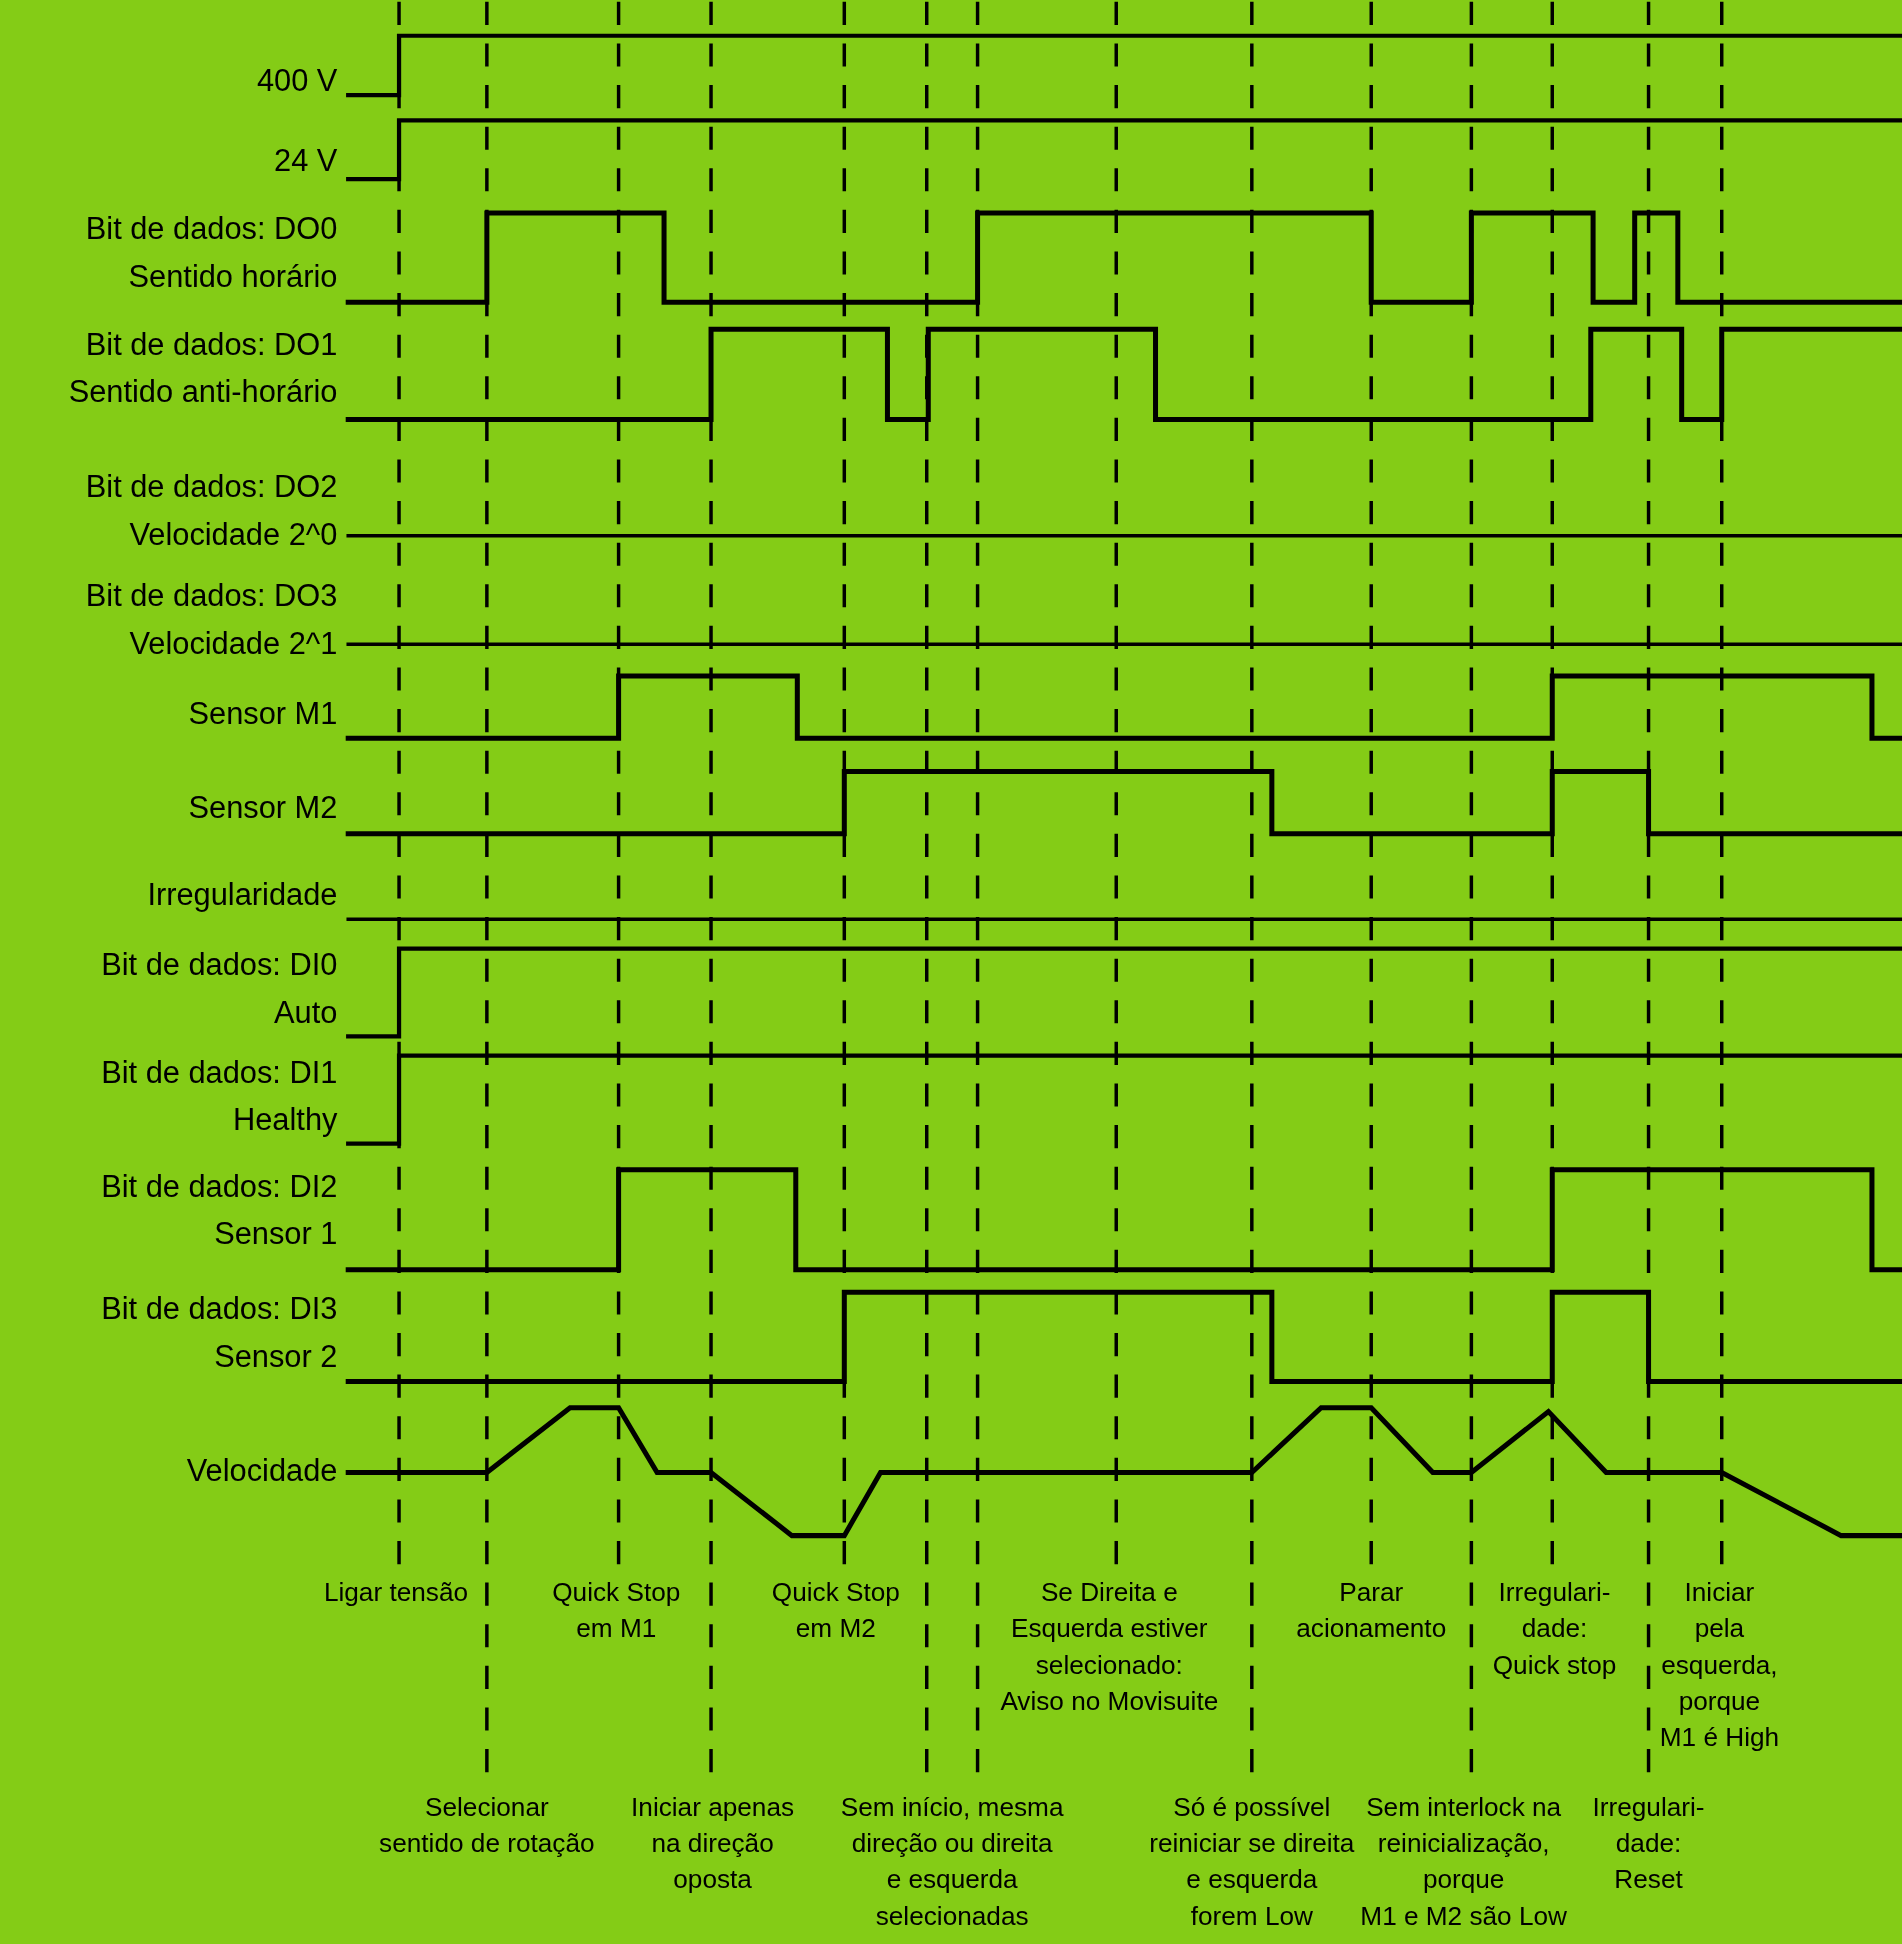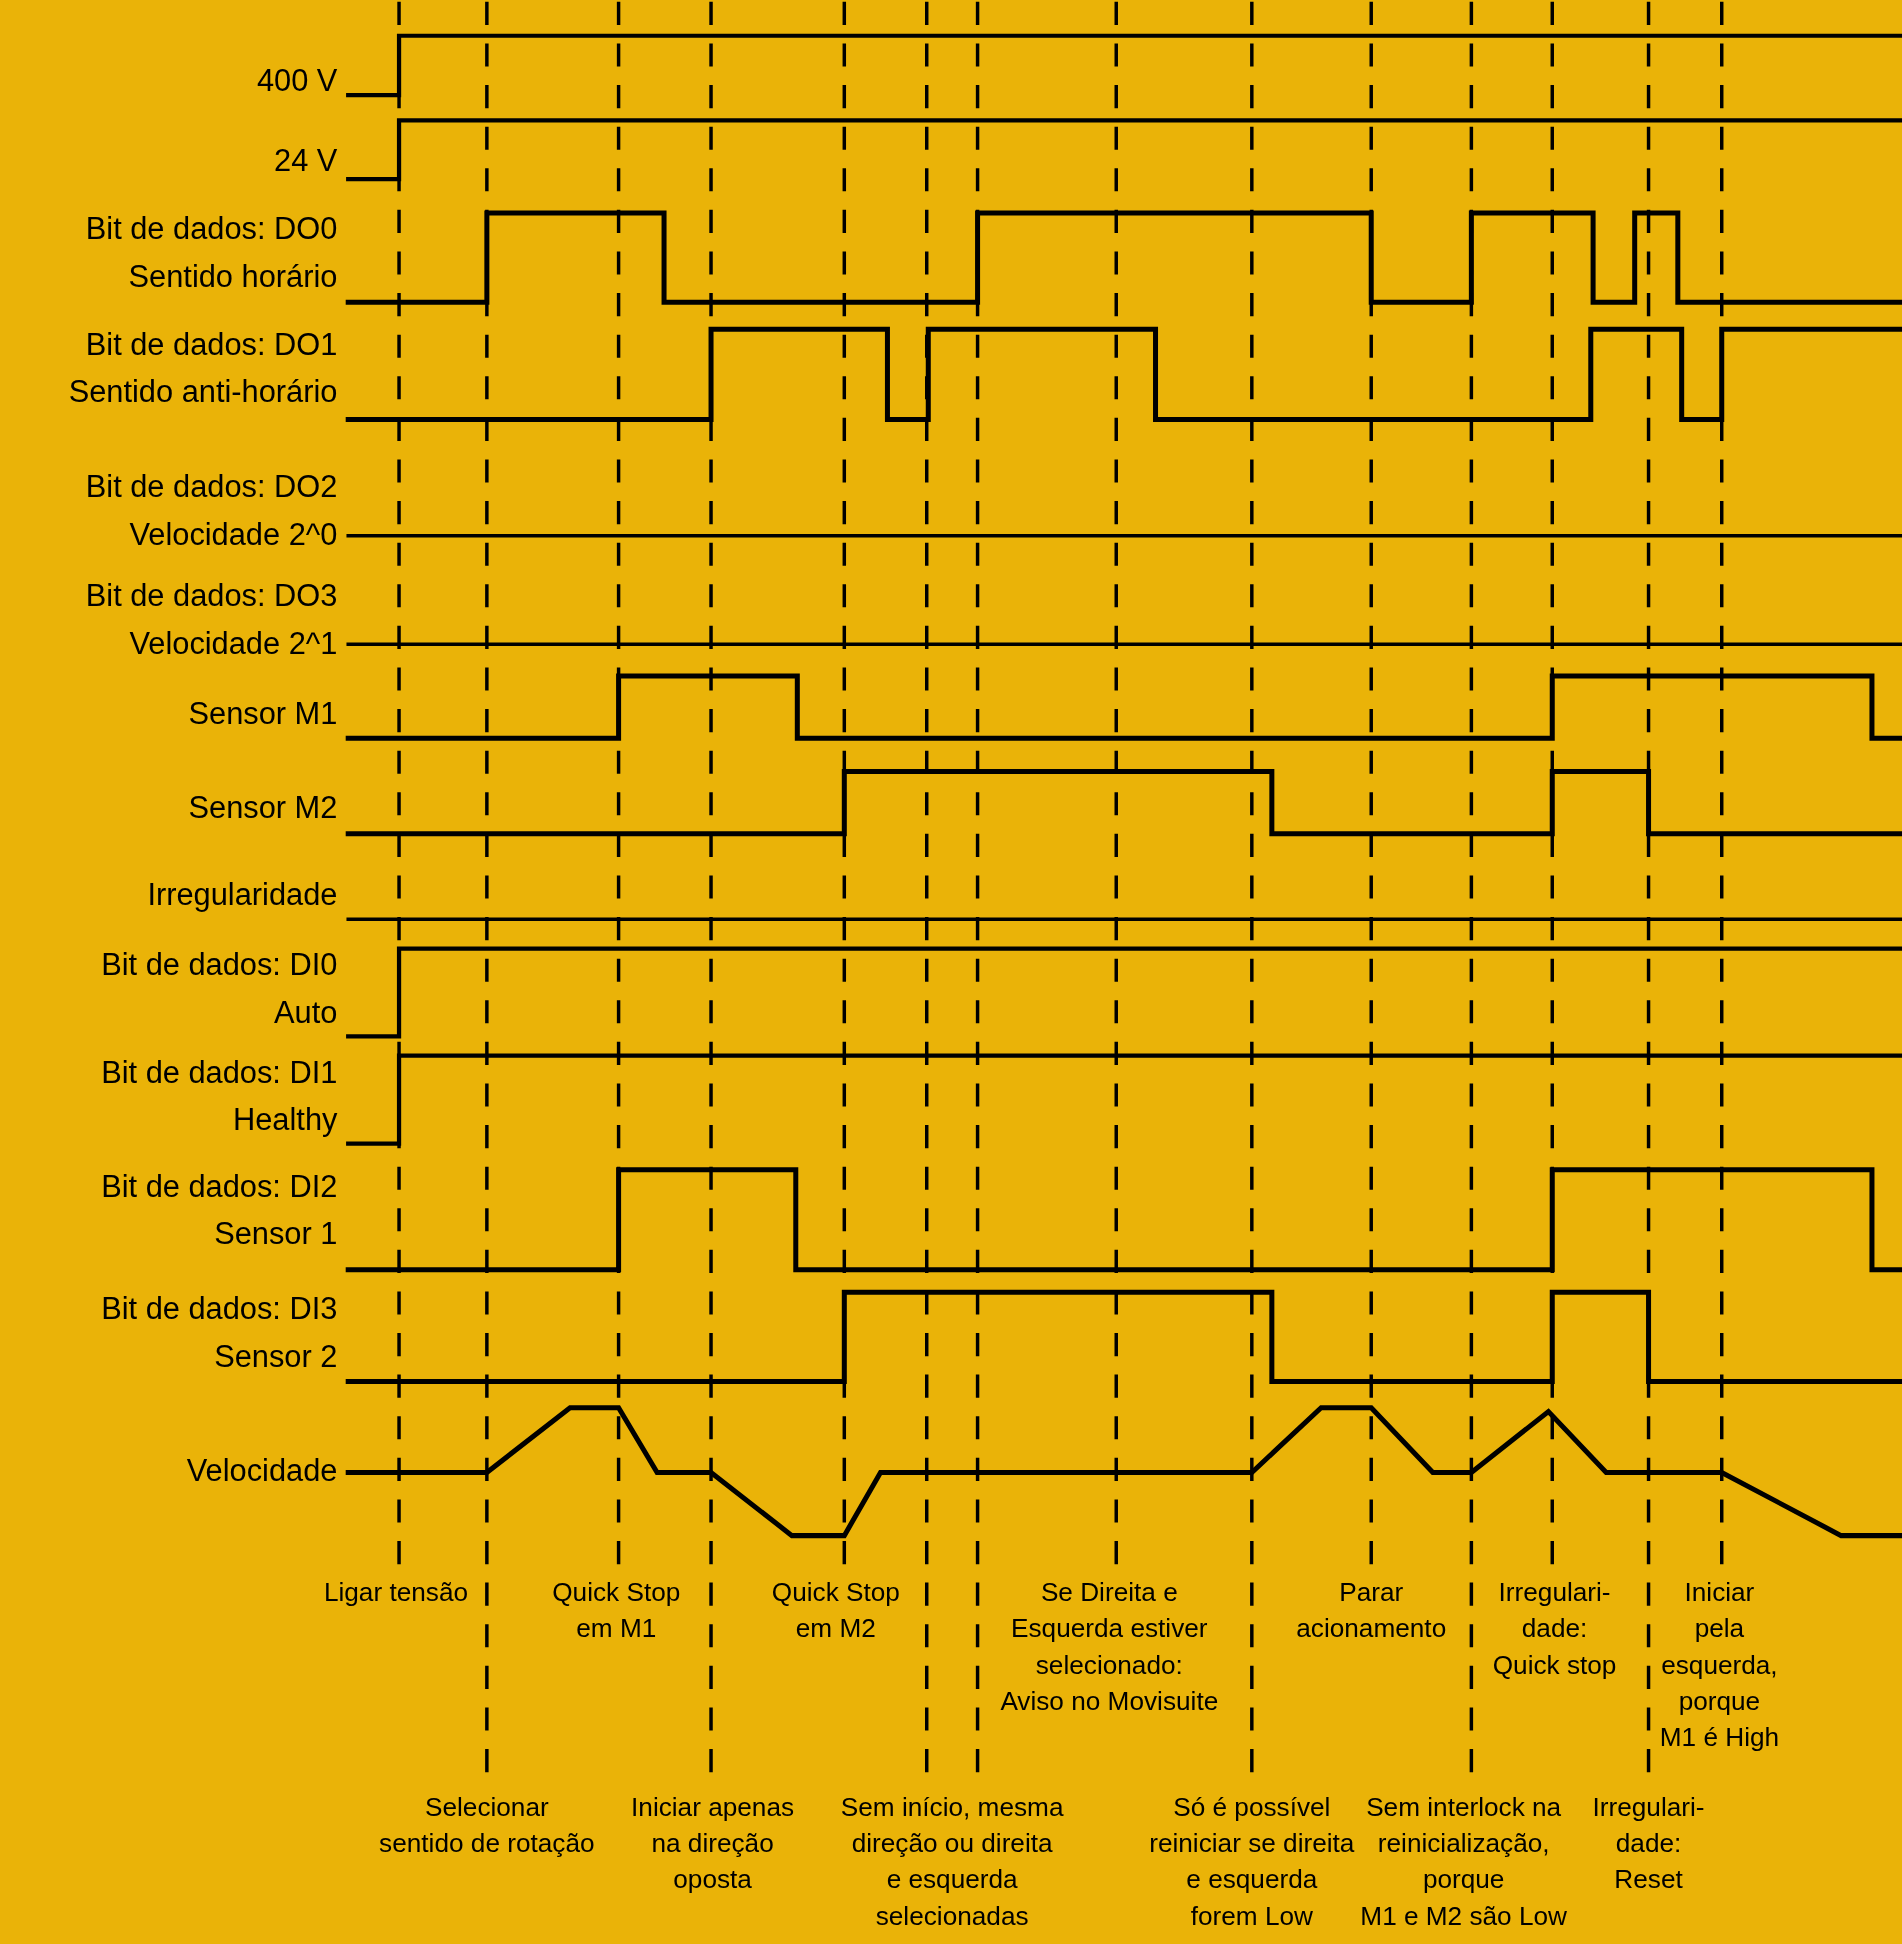--- a/index.html
+++ b/index.html
@@ -1,19 +1,19 @@
 <!DOCTYPE html>
 <html style="font-size:12.3px"><head>
 <meta charset="utf-8">
 <style>
   html,body{margin:0;padding:0;background:#ffffff;}
   .stage{
     position:relative;
     width:1902px;height:1945px;
-    background:#eab308;
+    background:#84cc16;
     font-family:"Liberation Sans","DejaVu Sans",sans-serif;
   }
   svg{display:block;}
   svg text{
     font-family:"Liberation Sans","DejaVu Sans",sans-serif;
     fill:#000000;
   }
 </style>
 </head>
 <body>

